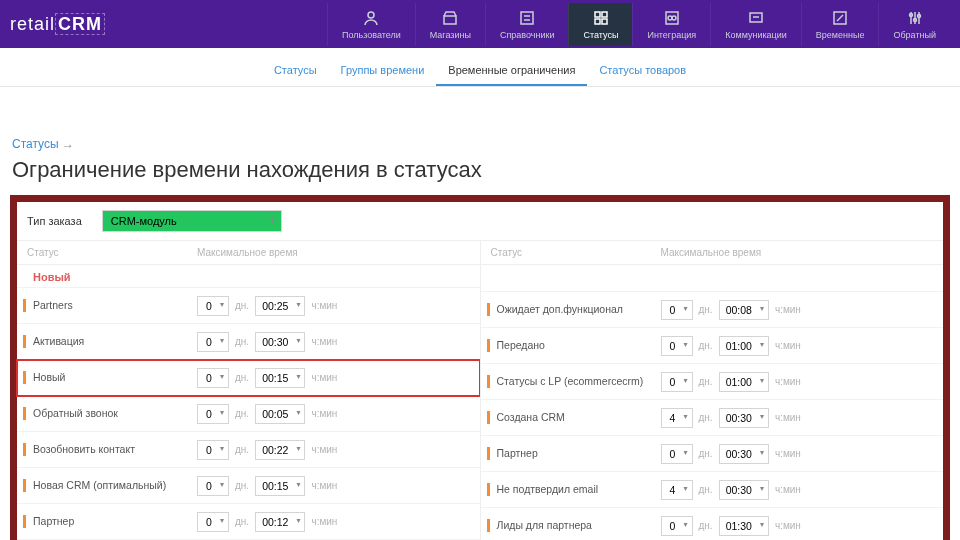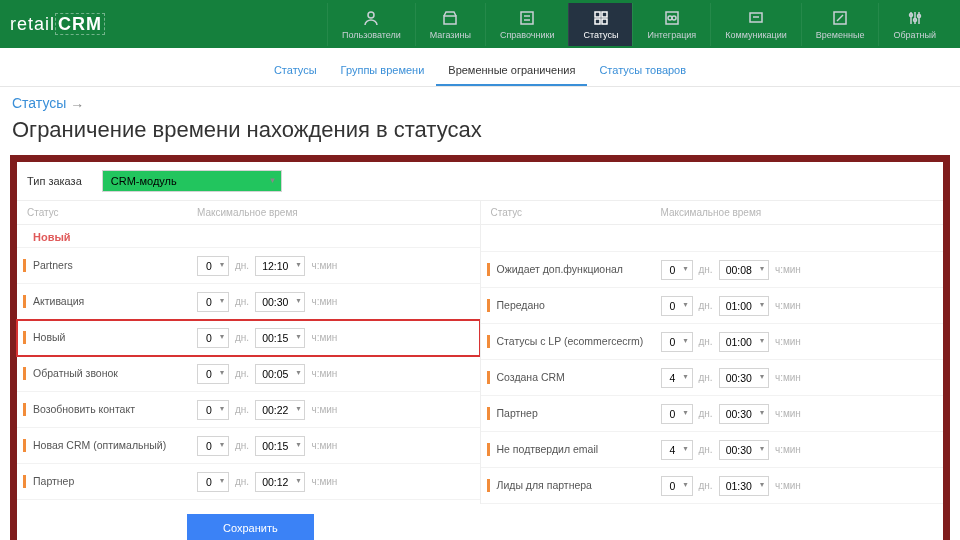--- a/index.html
+++ b/index.html
@@ -1,30 +1,30 @@
 <!DOCTYPE html>
 <html><head>
 <meta charset="utf-8">
 <style>
   * { box-sizing: border-box; margin: 0; padding: 0; }
   body { font-family: Arial, sans-serif; font-size: 11px; background: #fff; width: 960px; height: 540px; overflow: hidden; }
   
-  .topbar { background: #15803d; height: 48px; display: flex; align-items: center; padding: 0 10px; color: #fff; gap: 25px; }
+  .topbar { background: #4c1d95; height: 48px; display: flex; align-items: center; padding: 0 10px; color: #fff; gap: 25px; }
   .logo { font-size: 18px; font-weight: 300; letter-spacing: 1px; }
   .logo b { font-weight: bold; border: 1px dashed rgba(255,255,255,0.4); padding: 0 2px; }
   .nav { margin-left: auto; display: flex; gap: 0; }
   .nav-item { display: flex; flex-direction: column; align-items: center; gap: 3px; padding: 6px 14px; font-size: 9px; color: #c9d0d6; cursor: pointer; border-left:1px solid rgba(255,255,255,0.07);}
   .nav-item.active { background: #253342; color:#fff; }
   .nav-item svg { width: 18px; height: 18px; stroke: currentColor; fill: none; stroke-width:1.5; }
   
   .subnav { border-bottom: 1px solid #e6e6e6; padding: 10px 0 0 0; text-align:center;}
   .subnav a { display:inline-block; padding: 6px 12px 8px; font-size: 11px; color: #3a8fd8; cursor:pointer; border-bottom:2px solid transparent;}
   .subnav a.active { color:#333; border-bottom-color:#3a8fd8; }
   
-  .crumb { padding: 8px 12px 0; color:#888; font-size:14px;}
+  .crumb { padding: 8px 12px 0; color:#888; font-size:12px;margin-top:42px;}
   .crumb a { color:#3a8fd8; }
   h1 { font-size: 22px; font-weight: 400; padding: 6px 12px 12px; color:#333;}
   
   .panel { margin: 0 10px; border:7px solid #7f1d1d; }
   .order-type { display:flex; align-items:center; gap:20px; padding:8px 10px; border-bottom:1px solid #eee;}
   .order-type label { font-size:11px; color:#333;}
   .sel { border:1px solid #d4d4d4; background:#22c55e; padding:4px 20px 4px 8px; font-size:11px; position:relative; min-width:180px; display:inline-block;}
   .sel::after { content:"▾"; position:absolute; right:6px; top:4px; font-size:9px; color:#888;}
   
   .cols { display:flex; }
@@ -141,21 +141,21 @@
         <div class="c1">Статус</div>
         <div>Максимальное время</div>
       </div>
       <div class="grp">Новый</div>
       <div id="left-rows">
           <div class="row">
             <div class="status">Partners</div>
             <div class="ctrls">
               <span class="dn">0</span>
               <span class="lbl">дн.</span>
-              <span class="tm">12:10</span>
+              <span class="tm">00:25</span>
               <span class="lbl">ч:мин</span>
             </div>
           </div>
           <div class="row">
             <div class="status">Активация</div>
             <div class="ctrls">
               <span class="dn">0</span>
               <span class="lbl">дн.</span>
               <span class="tm">00:30</span>
               <span class="lbl">ч:мин</span>

